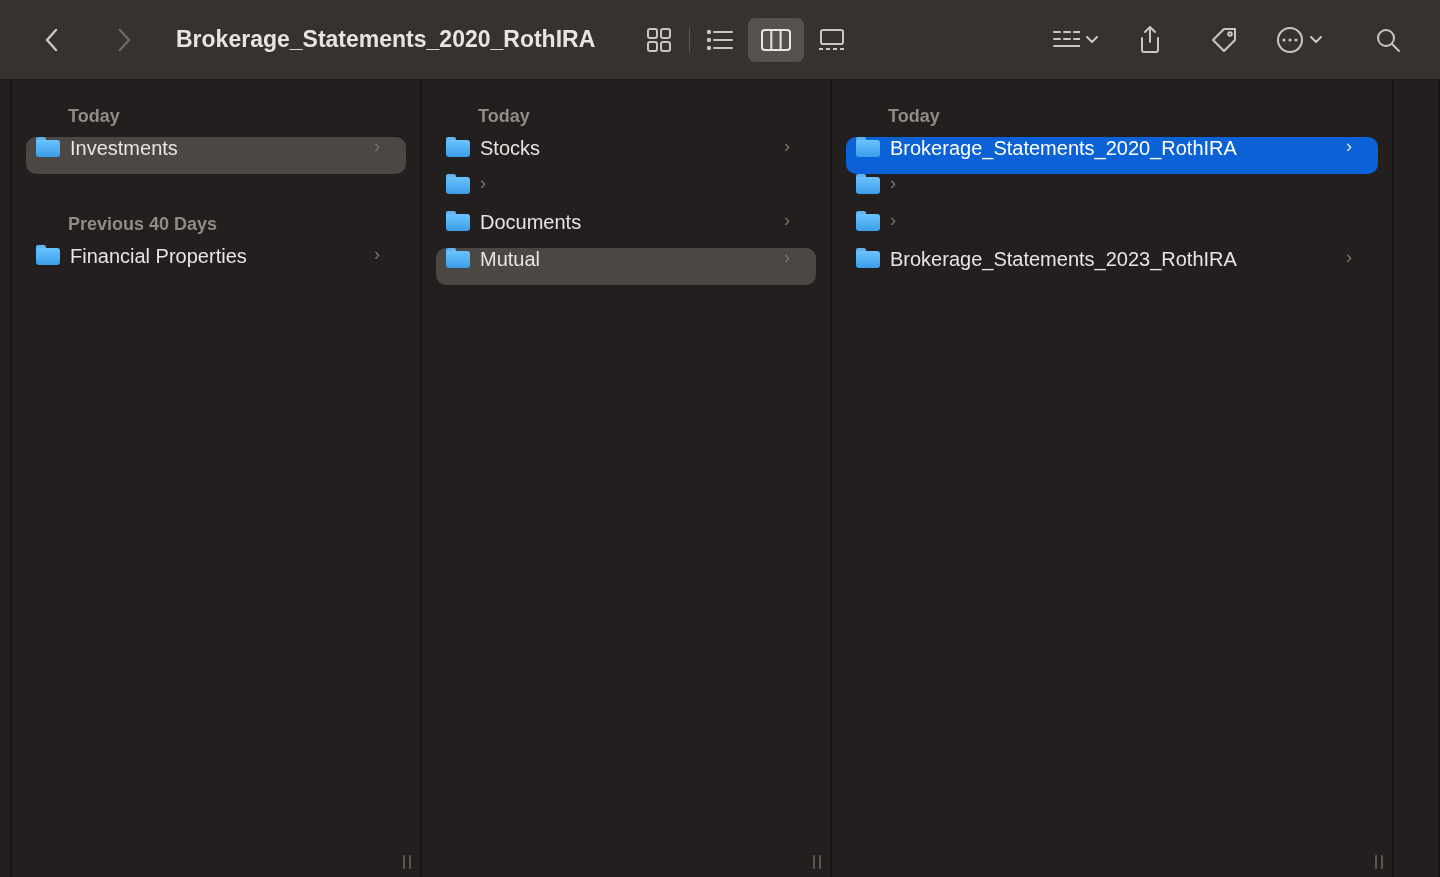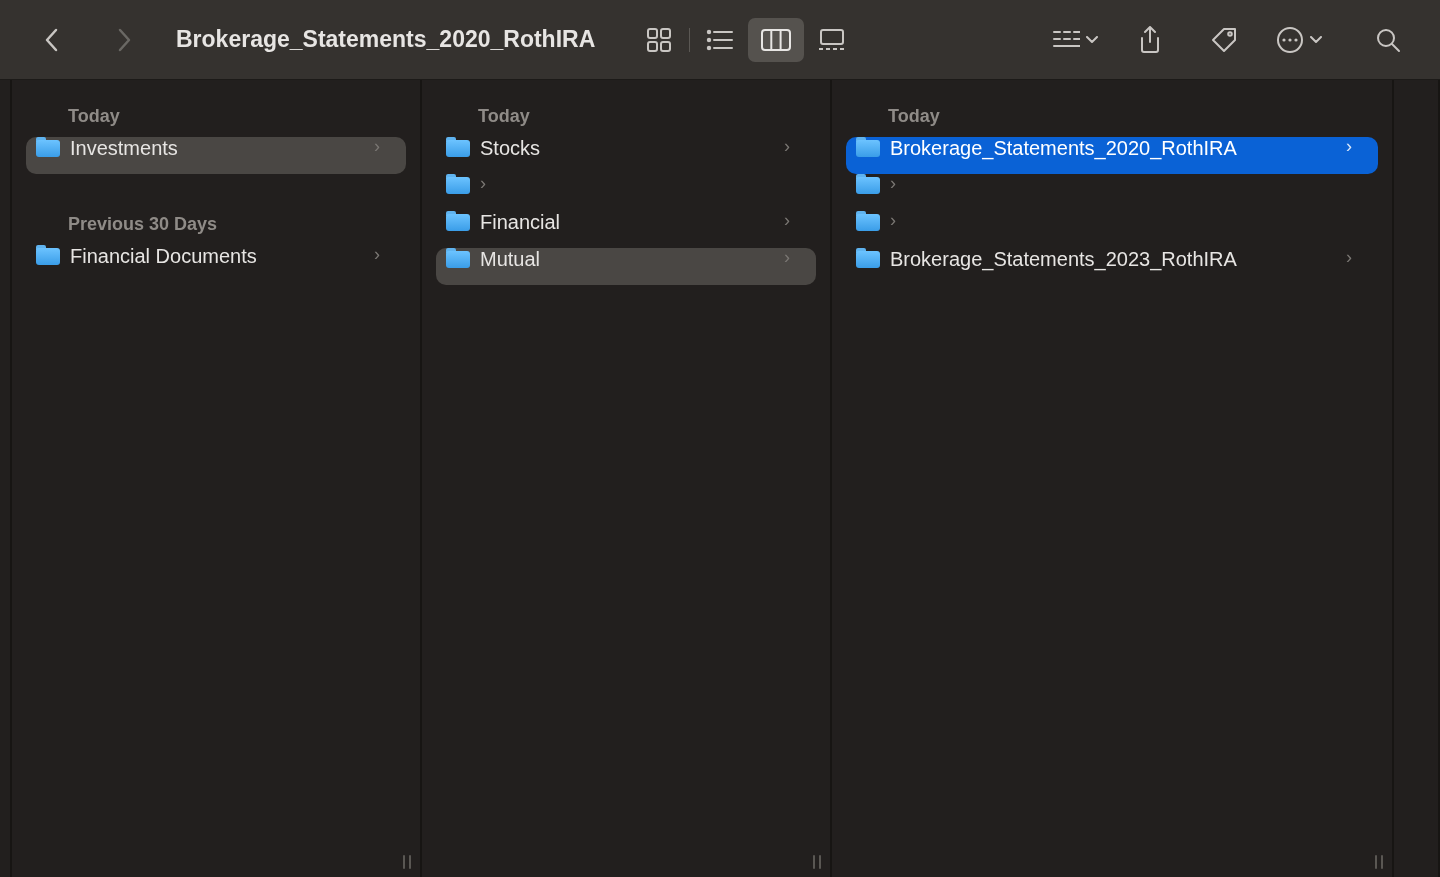--- a/index.html
+++ b/index.html
@@ -233,24 +233,24 @@
   <div class="col-wrap">
     <div class="column col-0" id="col-0">
         <div class="inner">
           <div class="section-header">Today</div>
           <div class="row selected-grey">
             <span class="folder-icon"></span>
             <span class="label">Investments</span>
             <span class="chev">›</span>
           </div>
           <div style="height: 18px;"></div>
-          <div class="section-header">Previous 30 Days</div>
-          <div class="row">
-            <span class="folder-icon"></span>
-            <span class="label">Financial Documents</span>
+          <div class="section-header">Previous 40 Days</div>
+          <div class="row">
+            <span class="folder-icon"></span>
+            <span class="label">Financial Properties</span>
             <span class="chev">›</span>
           </div>
           <div style="height: 18px;"></div>
         </div>
       </div>
     <div class="handle">
         <div></div>
         <div></div>
       </div>
   </div>
@@ -262,21 +262,21 @@
             <span class="folder-icon"></span>
             <span class="label">Stocks</span>
             <span class="chev">›</span>
           </div>
           <div class="row">
             <span class="folder-icon"></span>
             <span class="chev">›</span>
           </div>
           <div class="row">
             <span class="folder-icon"></span>
-            <span class="label">Financial</span>
+            <span class="label">Documents</span>
             <span class="chev">›</span>
           </div>
           <div class="row selected-grey">
             <span class="folder-icon"></span>
             <span class="label">Mutual</span>
             <span class="chev">›</span>
           </div>
           <div style="height: 18px;"></div>
         </div>
       </div>

